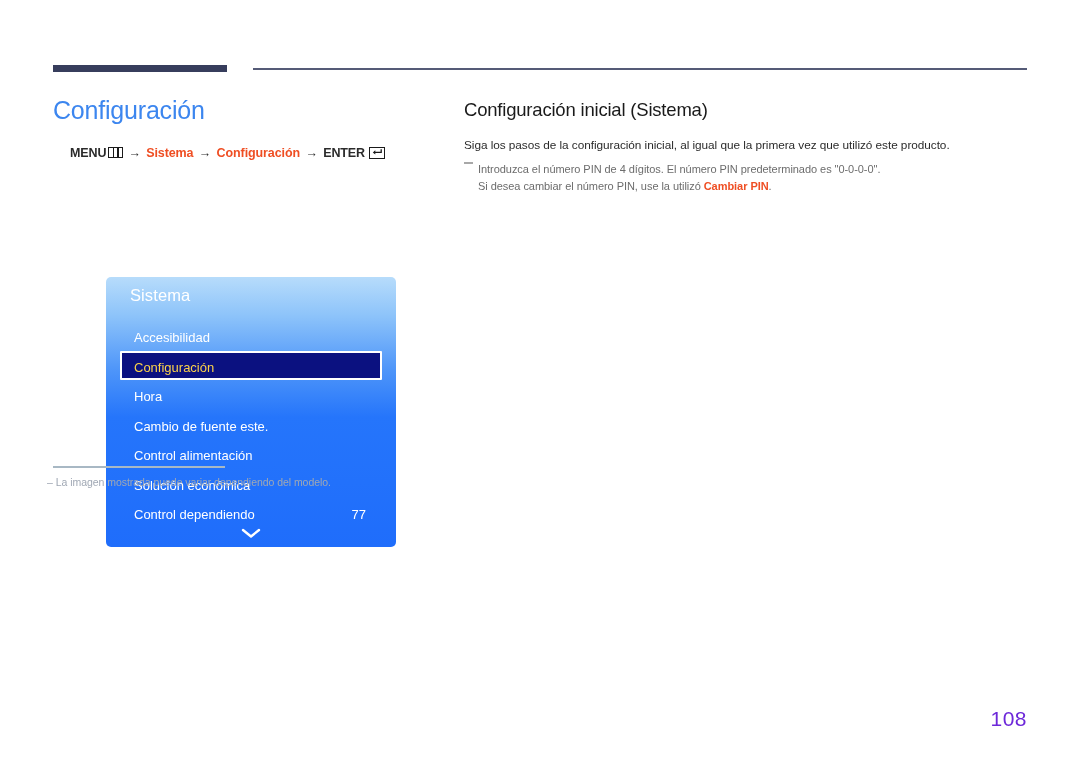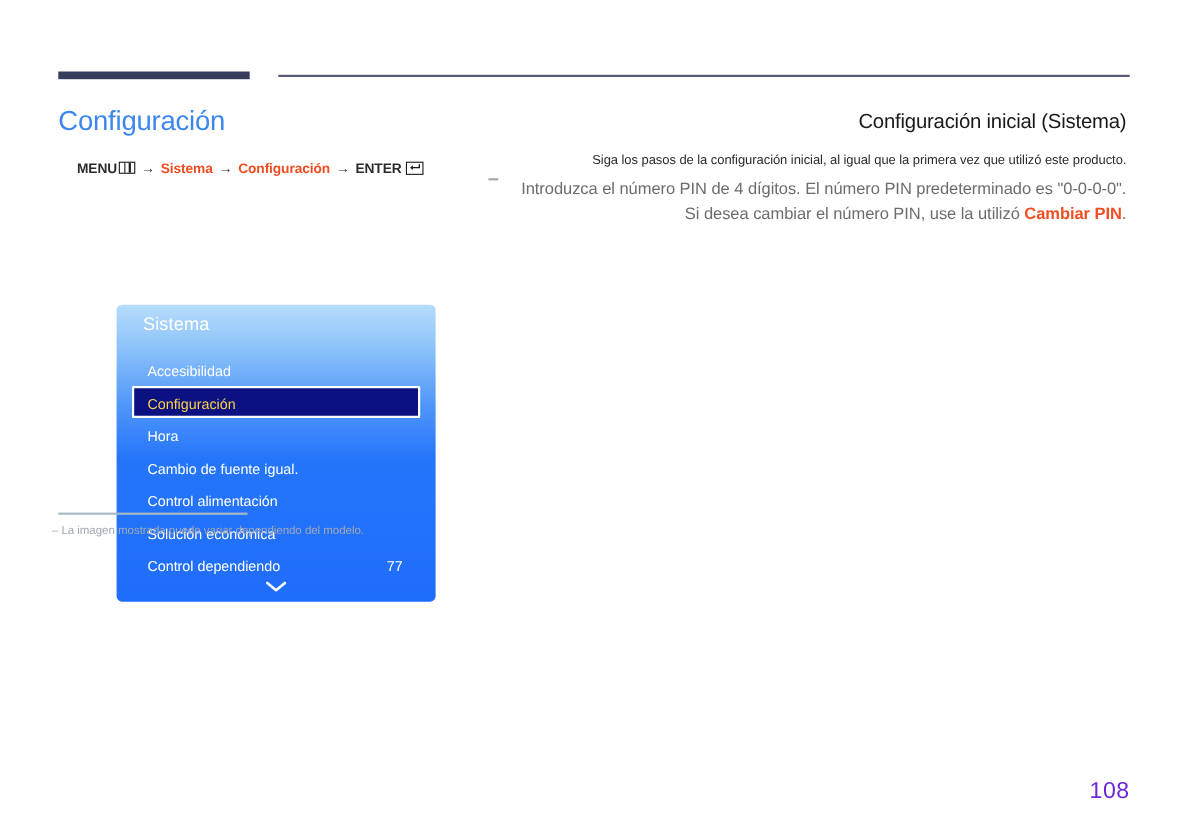--- a/index.html
+++ b/index.html
@@ -181,24 +181,23 @@
     font-size: 10.5px;
     color: #a0a8b4;
     letter-spacing: -0.05px;
     white-space: nowrap;
   }
   .foot-note .dash { margin-right: 3px; }
 
   
   .right-col {
     position: absolute;
-    left: 444px;
+    left: 464px;
     top: 98px;
     width: 580px;
-    text-align: right;
   }
   .sec-title {
     font-size: 18.5px;
     color: #1a1a1a;
     font-weight: normal;
     margin: 0;
     letter-spacing: -0.2px;
     line-height: 1.25;
   }
   .sec-lead {
@@ -216,21 +215,21 @@
   }
   .note-dash {
     position: absolute;
     left: 0;
     top: 1px;
     width: 9px;
     height: 1.5px;
     background: #a8a8a8;
   }
   .note-line {
-    font-size: 15px;
+    font-size: 11px;
     color: #6c6c6c;
     line-height: 1.52;
     letter-spacing: -0.05px;
     white-space: nowrap;
   }
   .note-line .accent { color: #ef4e23; font-weight: bold; }
 
   
   .page-num {
     position: absolute;
@@ -263,21 +262,21 @@
       <div class="osd-item">
         <span>Accesibilidad</span>
       </div>
       <div class="osd-item selected">
         <span>Configuración</span>
       </div>
       <div class="osd-item">
         <span>Hora</span>
       </div>
       <div class="osd-item">
-        <span>Cambio de fuente igual.</span>
+        <span>Cambio de fuente este.</span>
       </div>
       <div class="osd-item">
         <span>Control alimentación</span>
       </div>
       <div class="osd-item">
         <span>Solución económica</span>
       </div>
       <div class="osd-item">
         <span>Control dependiendo</span>
         <span class="osd-value">77</span>

